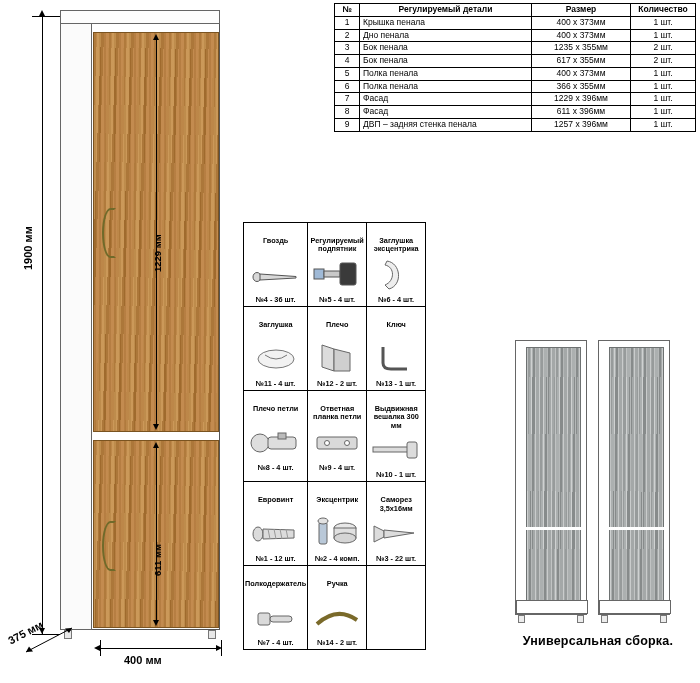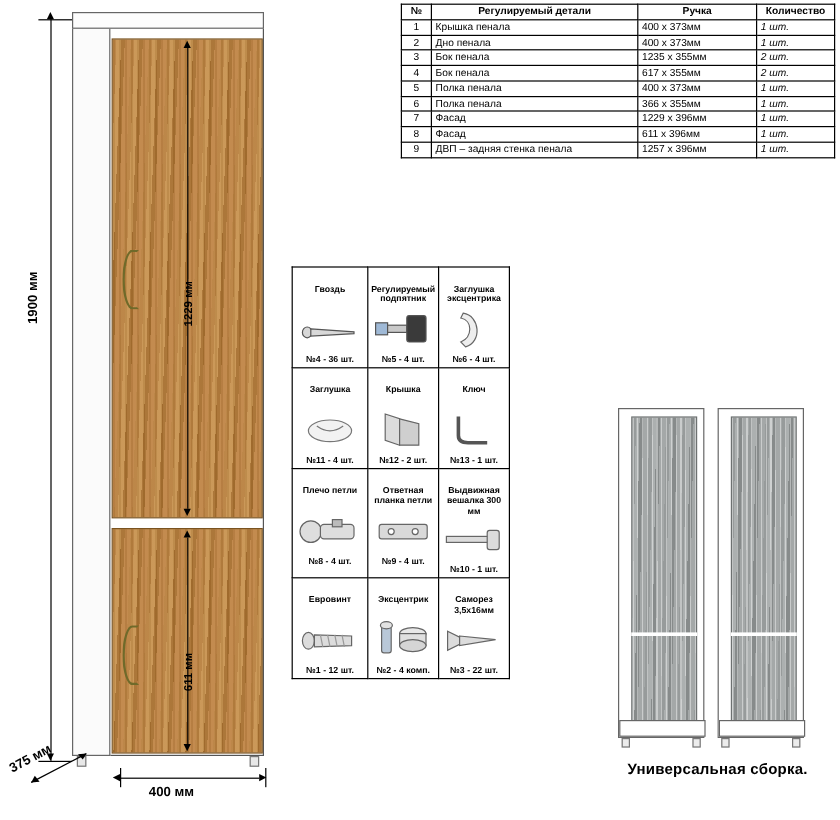--- a/index.html
+++ b/index.html
@@ -21,22 +21,22 @@
   }
   #parts-table th,#parts-table td{
     border:1px solid #000;
     padding:1px 3px;
     line-height:1.15;
     vertical-align:middle;
   }
   #parts-table th{font-weight:bold;text-align:center;}
   #parts-table td.num{text-align:center;width:18px;}
   #parts-table td.name{text-align:left;margin-top:44px;}
-  #parts-table td.size{text-align:left;width:92px;margin-top:30px;}
-  #parts-table td.qty{text-align:left;width:58px;font-style:italic;}
+  #parts-table td.size{text-align:center;width:92px;margin-top:30px;}
+  #parts-table td.qty{text-align:center;width:58px;}
 
   
   #hardware-grid{
     position:absolute;left:243px;top:222px;width:169px;
     border-collapse:collapse;
     font-size:7.5px;
   }
   #hardware-grid td{
     border:1px solid #000;
     width:33.3%;
@@ -116,21 +116,21 @@
   }
 </style>
 </head>
 <body>
 
 <table id="parts-table">
   <thead>
     <tr>
       <th>№</th>
       <th>Регулируемый детали</th>
-      <th>Ручка</th>
+      <th>Размер</th>
       <th>Количество</th>
     </tr>
   </thead>
   <tbody>
     <tr>
       <td class="num">1</td>
       <td class="name">Крышка пенала</td>
       <td class="size">400 x 373мм</td>
       <td class="qty">1 шт.</td>
     </tr>
@@ -232,21 +232,21 @@
         <svg width="54" height="40" viewBox="0 0 54 40">
               <g stroke="#777" fill="#f2f2f2">
           <ellipse cx="27" cy="20" rx="18" ry="9"></ellipse>
                 <path d="M16 16 q11 8 22 0" fill="none"></path>
         </g>
             </svg>
       </div>
       <div class="hw-code">№11 - 4 шт.</div>
     </td>
     <td>
-      <div class="hw-title">Крышка</div>
+      <div class="hw-title">Плечо</div>
       <div class="hw-art">
         <svg width="54" height="40" viewBox="0 0 54 40">
               <g stroke="#666" fill="#dcdcdc">
           <path d="M12 6 L24 10 L24 32 L12 28 Z"></path>
                 <path d="M24 10 L40 14 L40 32 L24 32 Z" fill="#cfcfcf"></path>
         </g>
             </svg>
       </div>
       <div class="hw-code">№12 - 2 шт.</div>
     </td>
@@ -336,20 +336,46 @@
       <div class="hw-art">
         <svg width="56" height="40" viewBox="0 0 56 40">
               <g stroke="#666" fill="#dcdcdc">
           <path d="M6 12 L16 17 L16 23 L6 28 Z"></path>
           <path d="M16 16 L46 19 L16 24 Z"></path>
         </g>
             </svg>
       </div>
       <div class="hw-code">№3 - 22 шт.</div>
     </td>
+  </tr>
+  <tr>
+    <td>
+      <div class="hw-title">Полкодержатель</div>
+      <div class="hw-art">
+        <svg width="56" height="40" viewBox="0 0 56 40">
+              <g stroke="#666" fill="#dadada">
+          <rect x="10" y="15" width="12" height="12" rx="2"></rect>
+          <rect x="22" y="18" width="22" height="6" rx="3"></rect>
+        </g>
+            </svg>
+      </div>
+      <div class="hw-code">№7 - 4 шт.</div>
+    </td>
+    <td>
+      <div class="hw-title">Ручка</div>
+      <div class="hw-art">
+        <svg width="56" height="40" viewBox="0 0 56 40">
+              <g stroke="#7a6a2a" fill="none" stroke-width="4">
+          <path d="M8 26 q20 -18 40 -4"></path>
+        </g>
+            </svg>
+      </div>
+      <div class="hw-code">№14 - 2 шт.</div>
+    </td>
+    <td></td>
   </tr>
 </tbody>
   </table>
 
 <div id="cabinet-drawing">
   <div class="carcass"></div>
   <div class="carcass-side"></div>
   <div class="carcass-top"></div>
 
   <div class="door" id="door-upper">

